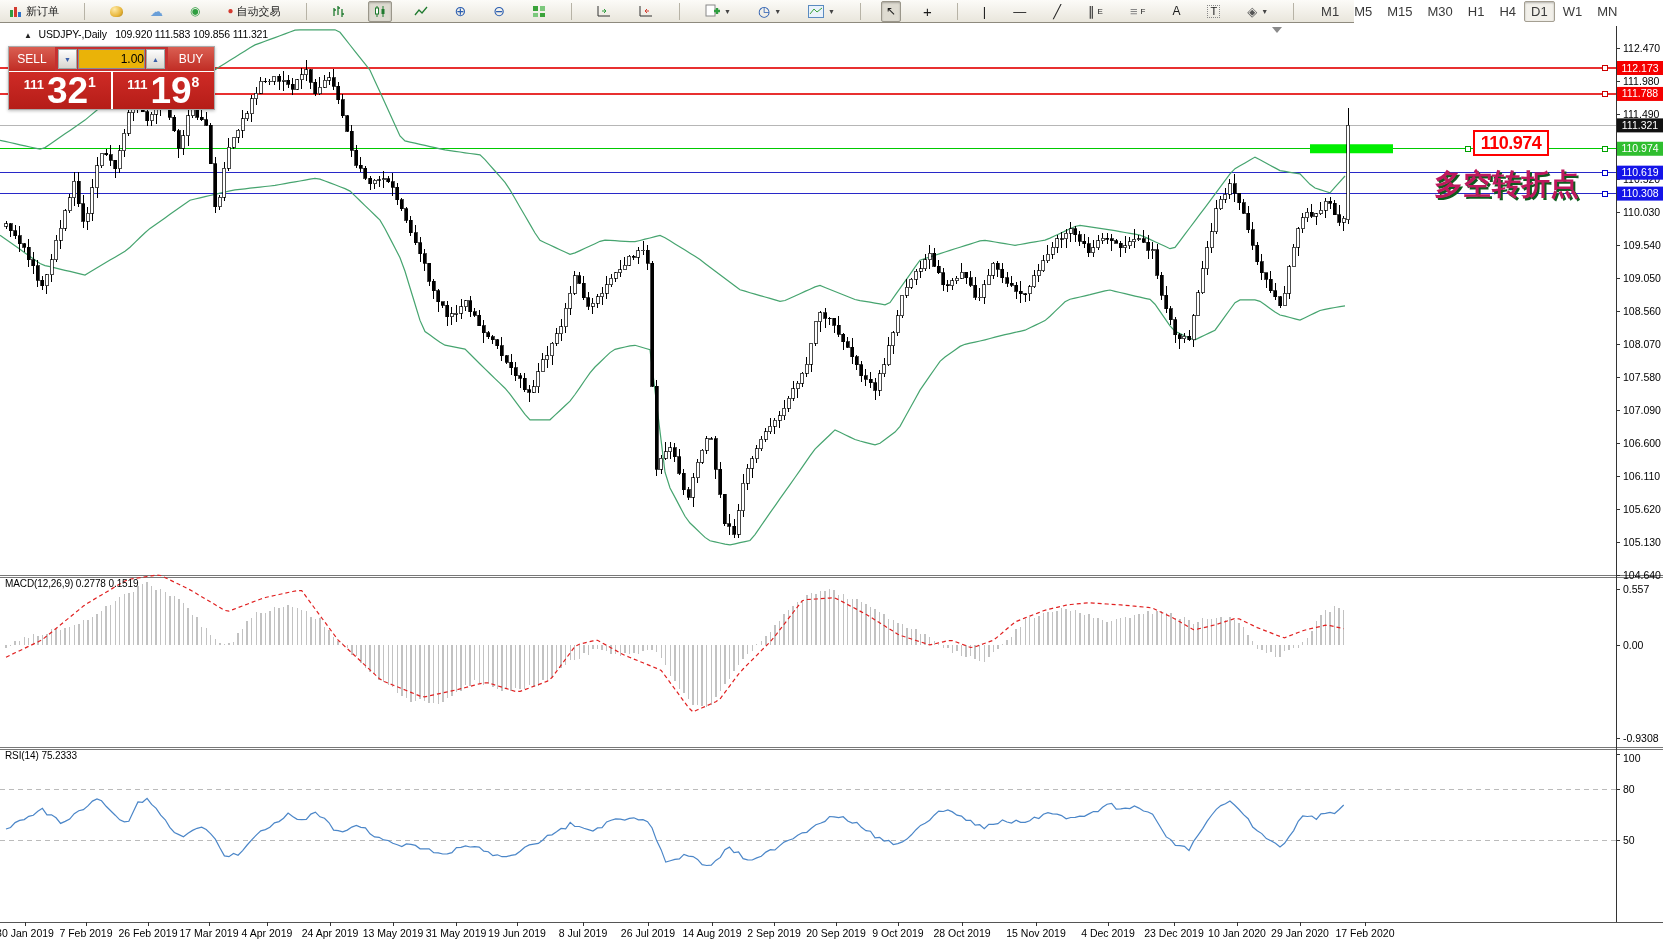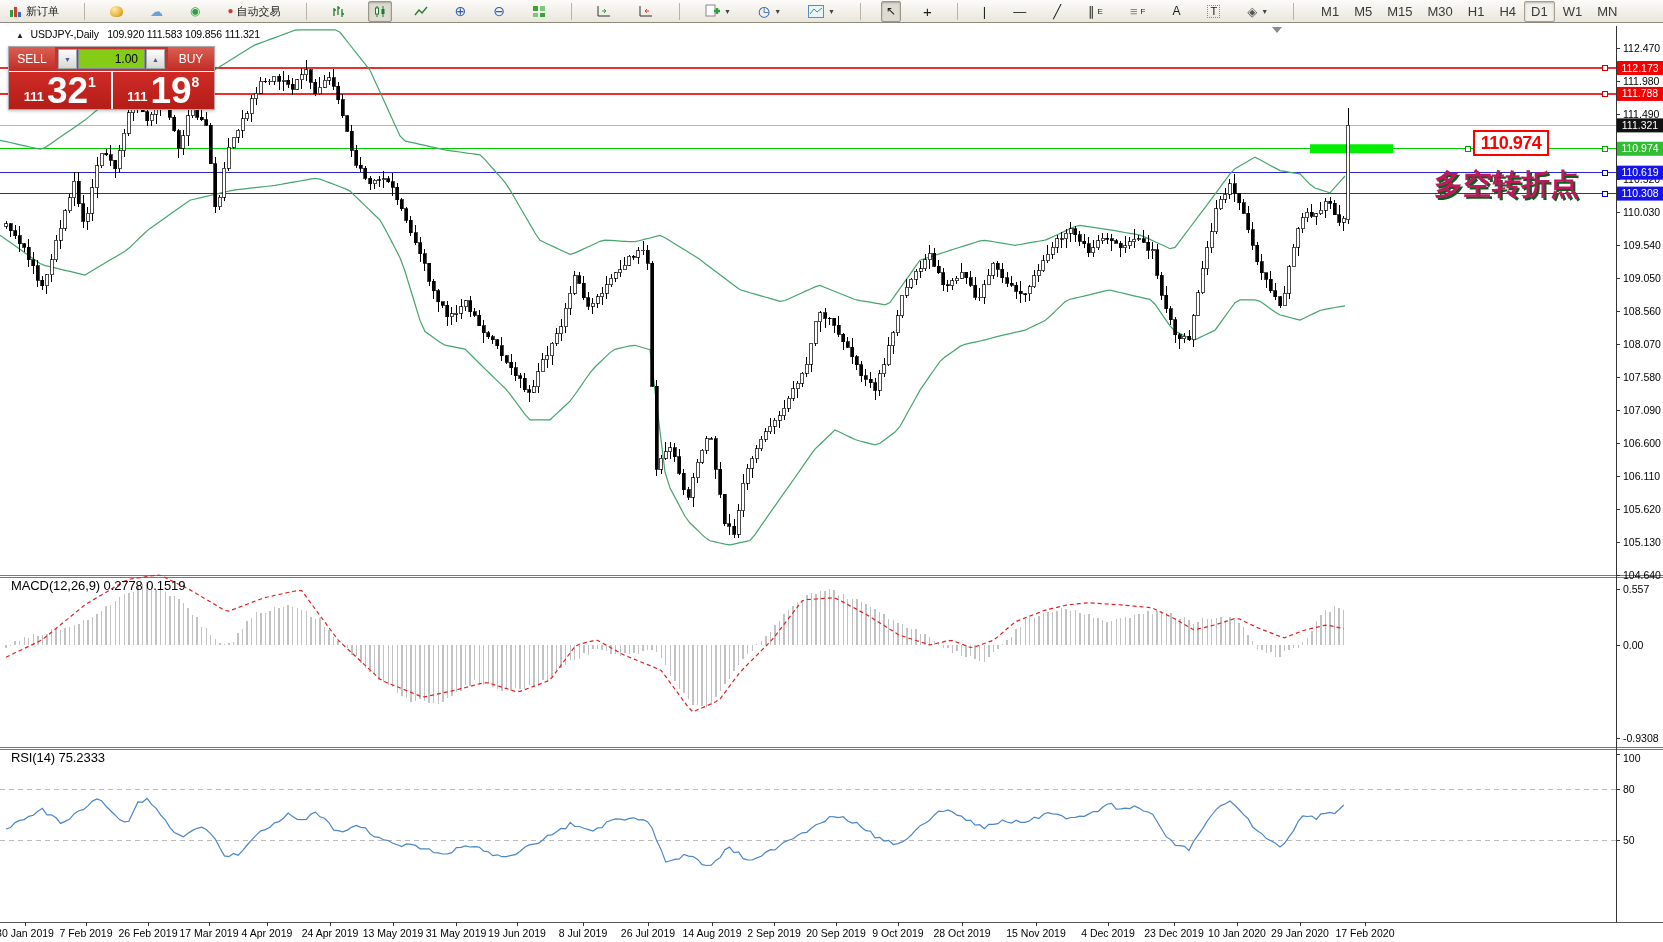--- a/index.html
+++ b/index.html
@@ -1,55 +1,55 @@
 <!DOCTYPE html>
 <html><head>
 <meta charset="utf-8">
 <style>
   html,body{margin:0;padding:0;width:1663px;height:942px;overflow:hidden;background:#fff;
     font-family:"Liberation Sans",sans-serif;position:relative}
   
-  .toolbar{position:absolute;left:0;top:0;width:1663px;height:23px;box-sizing:border-box;
+  .toolbar{position:absolute;left:0;top:0;width:1354px;height:23px;box-sizing:border-box;
     background:linear-gradient(#fcfbf8,#e9e6dc);border-bottom:1px solid #8e8a7e;
     display:flex;align-items:center;padding:0 4px;gap:17px;z-index:30}
   .tbtn{height:19px;display:flex;align-items:center;justify-content:center;padding:0 4px;
     border:1px solid transparent;border-radius:2px;font-size:11px;color:#1a1a1a;gap:3px;cursor:default;white-space:nowrap}
   .tbtn.pressed{background:#dedbd1;border-color:#9a968a;box-shadow:inset 0 1px 2px rgba(0,0,0,.25)}
   .tsep{width:1px;height:17px;background:#b7b3a6;margin:0 3px;flex:0 0 1px}
   .caret{font-size:7px;color:#444;margin-left:1px}
   .glyph{font-size:13px;line-height:1}
   .gold-blob{width:13px;height:11px;border-radius:55% 55% 45% 45%;
     background:radial-gradient(circle at 35% 30%,#ffeaa6,#e8b63a 60%,#a87b18)}
   .tf-group{display:flex;align-items:center;gap:1px}
   .tfbtn{font-size:13px;color:#3a3a3a;padding:2px 6px;border:1px solid transparent;border-radius:2px}
   .tfbtn.active{background:#f2f0ea;border-color:#a49f92;box-shadow:inset 0 1px 2px rgba(0,0,0,.25)}
   .spacer{flex:1}
   
   #chart-svg{position:absolute;left:0;top:24px;z-index:1}
-  .chart-title{position:absolute;left:16px;top:28px;font-size:10.5px;letter-spacing:-0.15px;color:#000;z-index:10}
+  .chart-title{position:absolute;left:24px;top:28px;font-size:10.5px;letter-spacing:-0.15px;color:#000;z-index:10}
   .chart-title .tri{font-size:8px;margin-right:4px;color:#222}
   
   .trade-panel{position:absolute;left:8px;top:46px;width:205px;z-index:20;border:1px solid #aaa;
     background:#fff;box-shadow:0 1px 3px rgba(0,0,0,.25)}
   .tp-row1{display:flex;height:24px;background:#c53030;gap:1px;border-bottom:1px solid #fff}
   .tp-sell,.tp-buy{width:46px;display:flex;align-items:center;justify-content:center;color:#fff;
     font-size:12px;font-weight:normal;background:linear-gradient(#da5f52,#c02c24)}
   .tp-qty{flex:1;display:flex;align-items:stretch;background:#c53030;padding:2px;gap:1px}
   .tp-dec,.tp-inc{width:17px;background:linear-gradient(#fdfdfd,#d8d6cf);border:1px solid #9aa;color:#3a5fa8;
     display:flex;align-items:center;justify-content:center;font-size:7px}
-  .tp-val{flex:1;background:#84cc16;border:1px solid #889;display:flex;align-items:center;justify-content:flex-end;
-    padding-right:6px;font-size:12px;color:#000}
+  .tp-val{flex:1;background:#eab308;border:1px solid #889;display:flex;align-items:center;justify-content:flex-end;
+    font-size:12px;color:#000}
   .tp-row2{display:flex;height:37px;gap:2px;background:#fff}
   .tp-price{flex:1;background:linear-gradient(#cf2b26,#b51d18);color:#fff;display:flex;align-items:flex-end;
     justify-content:center;padding-bottom:1px}
-  .tp-pre{font-size:13px;font-weight:bold;margin-right:3px;margin-bottom:4px}
+  .tp-pre{font-size:13px;font-weight:bold;margin-right:3px;margin-bottom:16px}
   .tp-big{font-size:37px;font-weight:bold;line-height:0.95}
   .tp-sup{font-size:14px;font-weight:bold;align-self:flex-start;margin-top:2px}
   
-  .ind-label{position:absolute;left:11px;font-size:13px;color:#000;z-index:10;letter-spacing:-0.1px}
+  .ind-label{position:absolute;left:5px;font-size:10px;color:#000;z-index:10;letter-spacing:-0.1px}
   
   .price-callout{position:absolute;left:1473px;top:130px;width:72px;height:22px;border:2px solid #ff0000;
     background:#fff;color:#ff0000;font-size:18px;font-weight:bold;display:flex;align-items:center;
     justify-content:center;z-index:15;letter-spacing:-0.5px}
   .cn-note{position:absolute;left:1434px;top:165px;font-size:29px;font-weight:bold;color:#be185d;
     text-shadow:2px 2px 0 #0e5c1e;z-index:15;white-space:nowrap;font-family:"DejaVu Sans",sans-serif}
   svg text{font-family:"Liberation Sans",sans-serif}
 </style>
 </head>
 <body>

